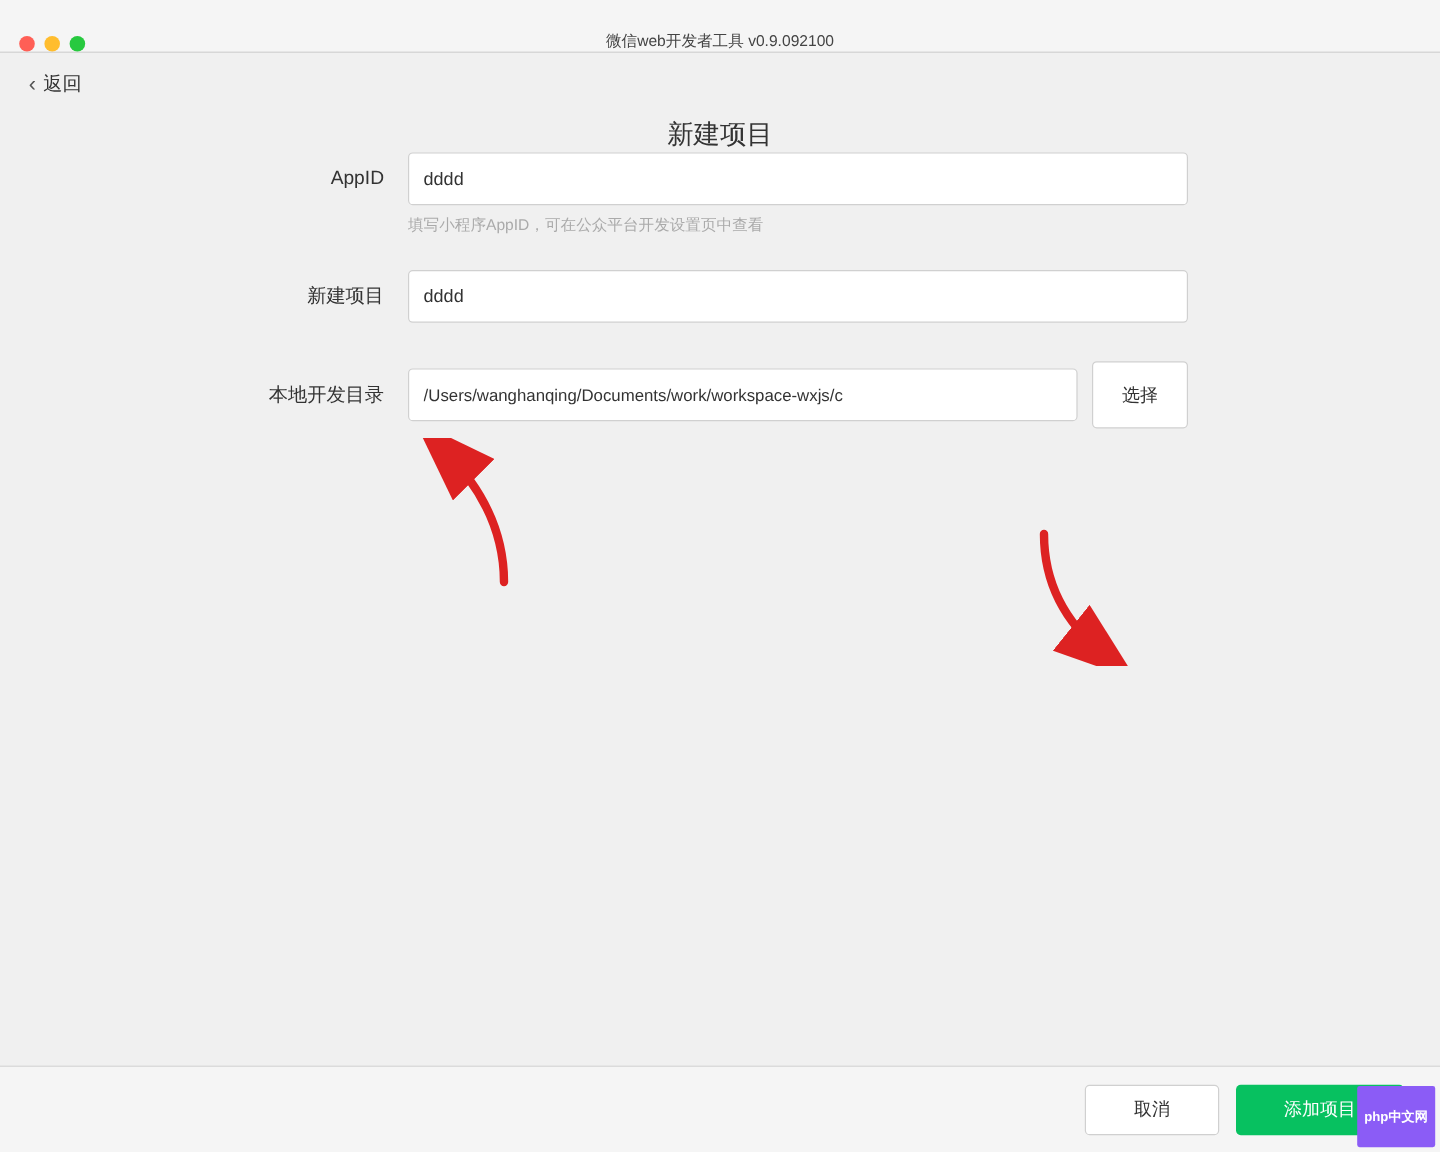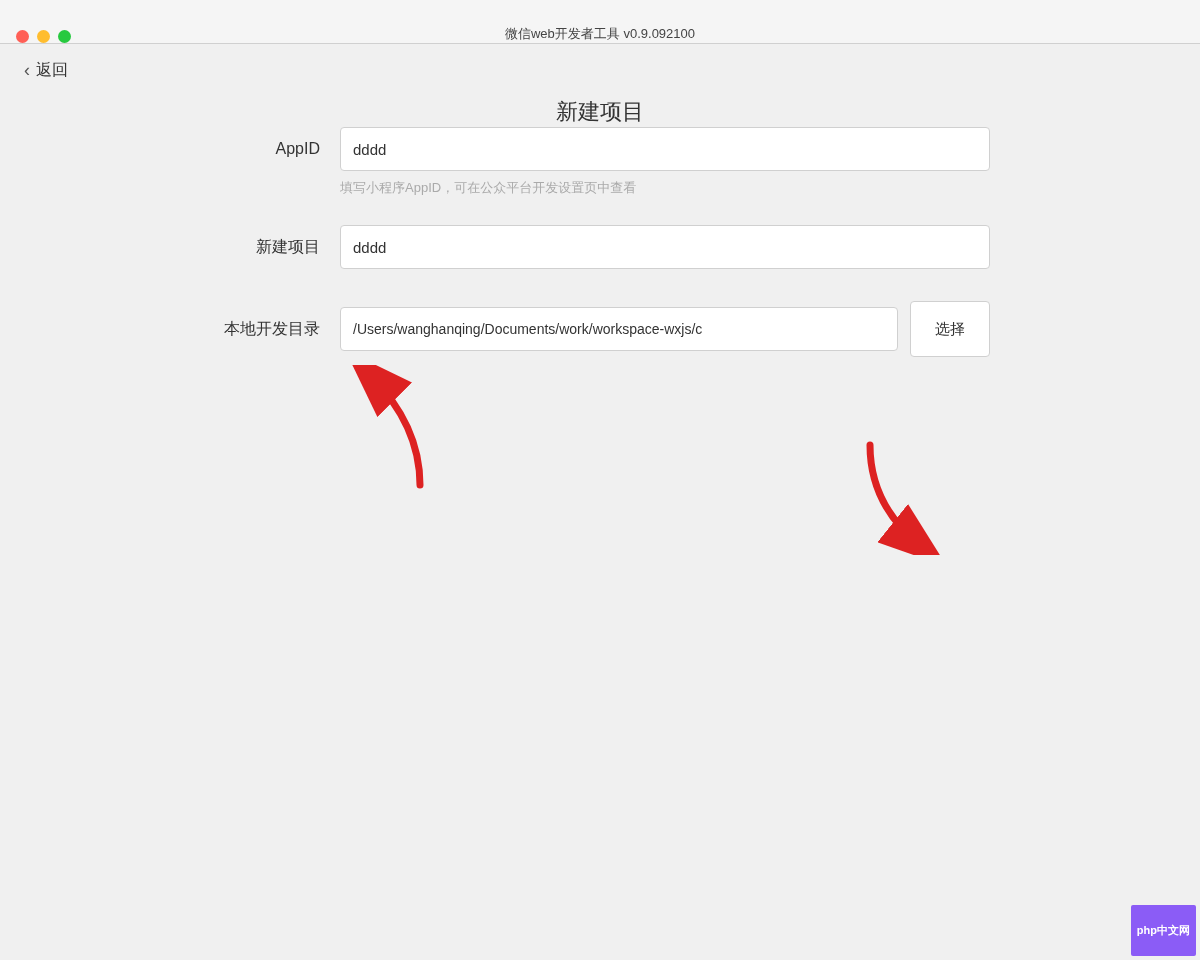--- a/index.html
+++ b/index.html
@@ -321,16 +321,20 @@
               <polygon points="0 7, 10 3.5, 0 0" fill="#dd2222"></polygon>
             </marker>
           </defs>
           <path d="M 20,10 Q 20,70 70,110" stroke="#dd2222" stroke-width="7" fill="none" marker-end="url(#arrowhead2)" stroke-linecap="round"></path>
         </svg>
       </div>
 
     </div>
   </div>
 
+  <div class="bottom-bar">
+    <button class="cancel-btn">取消</button>
+    <button class="add-btn">添加项目</button>
+  </div>
 
 </div>
 
 <div class="phpczw-badge">php中文网</div>
 
 </body></html>

